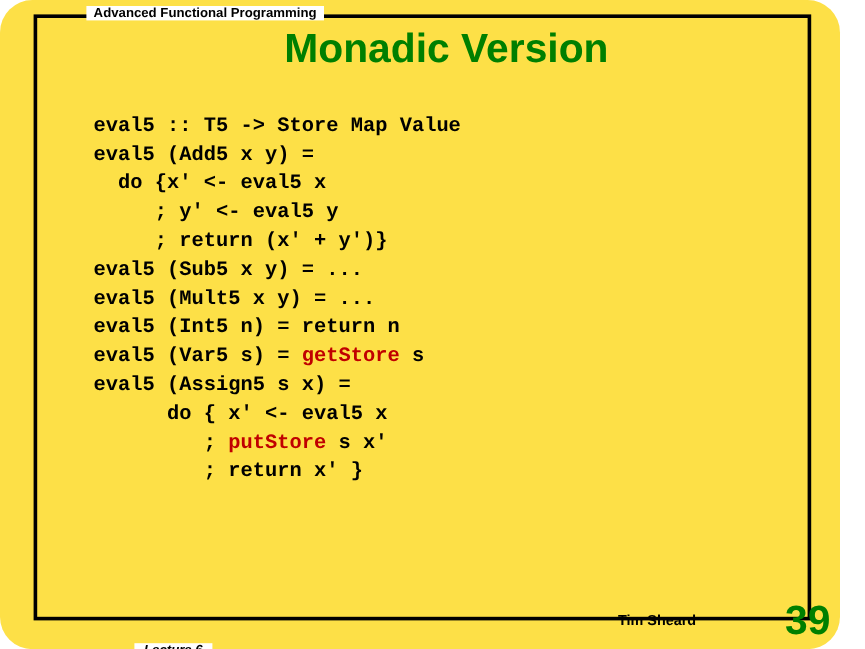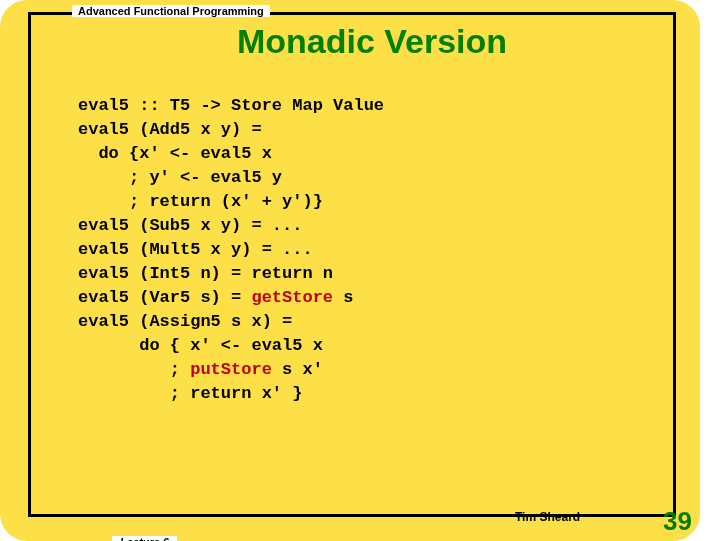--- a/index.html
+++ b/index.html
@@ -66,21 +66,21 @@
   .author {
     position: absolute;
     left: 515px; top: 510px;
     font-size: 12px;
     font-weight: bold;
     color: #000;
   }
   .pagenum {
     position: absolute;
     right: 8px; bottom: 4px;
-    font-size: 26px;
+    font-size: 34px;
     font-weight: 900;
     color: #007f00;
     font-family: Verdana, Arial, sans-serif;
   }
 </style>
 </head>
 <body>
 
 <div class="slide">
   <div class="frame"></div>

